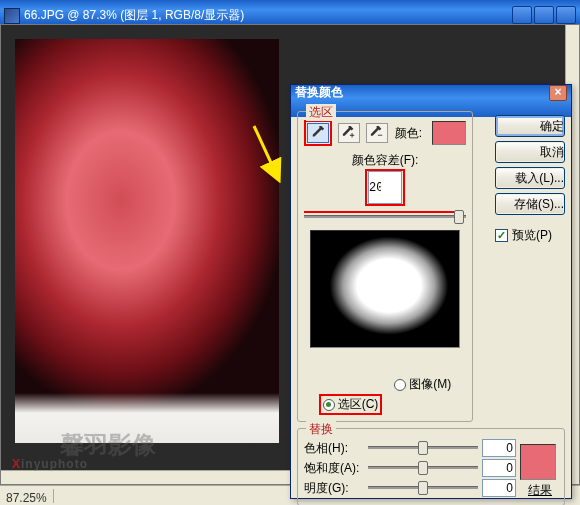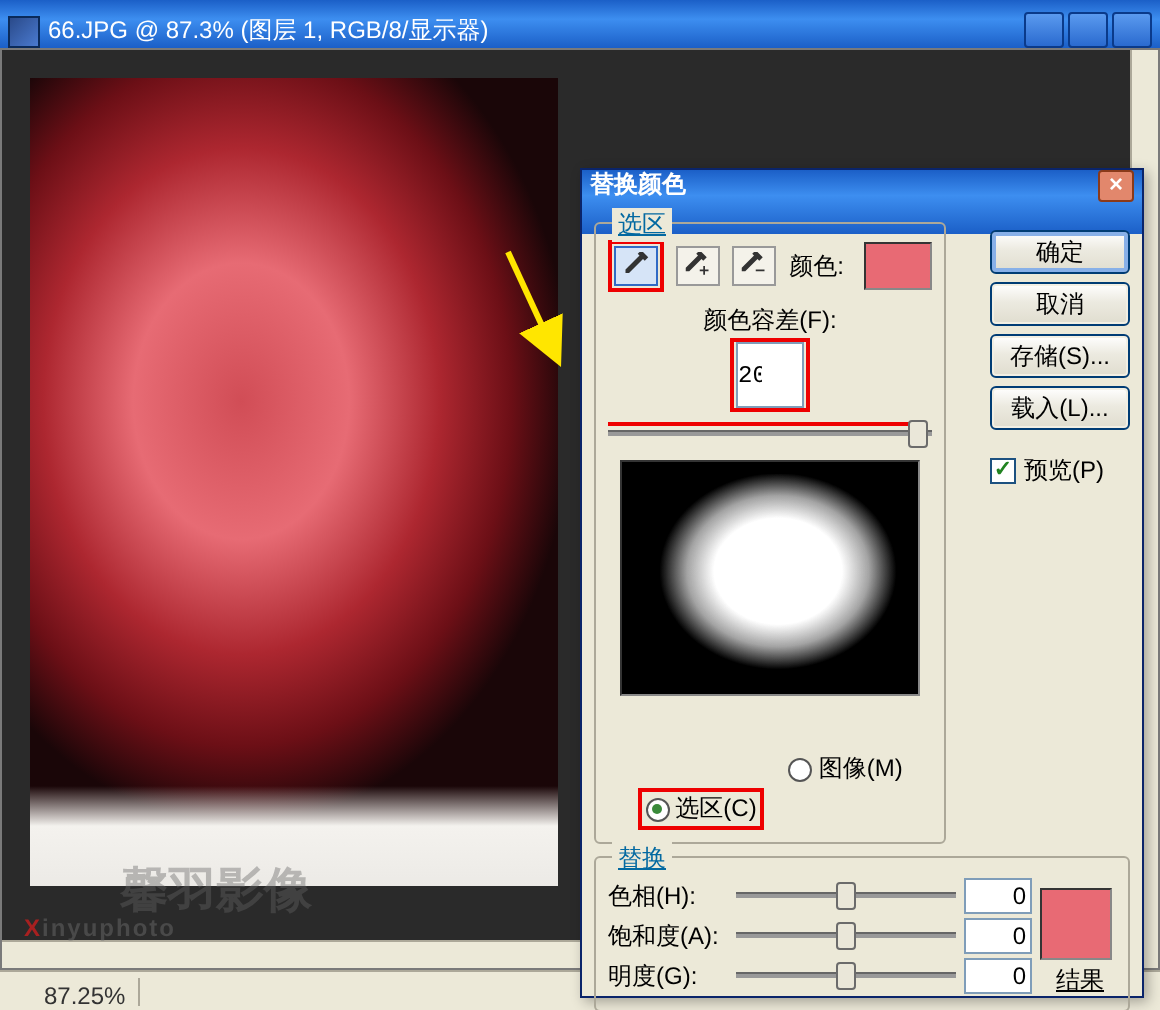--- a/index.html
+++ b/index.html
@@ -12,38 +12,38 @@
   .titlebar-btns { display: flex; gap: 2px; }
   .titlebar-btn { width: 20px; height: 18px; background: linear-gradient(#5a9aef,#2a6acf); border: 1px solid #0a3a8a; border-radius: 2px; }
 
   .doc-area { position: absolute; left: 0; top: 24px; right: 0; bottom: 20px; border: 1px solid #7a7a7a; background: #2a2a2a; }
   .doc-img { position: absolute; left: 14px; top: 14px; width: 264px; height: 404px; background: radial-gradient(ellipse 180px 230px at 40% 40%, #d14d56 0%, #e76b74 30%, #ad2730 55%, #6c0f16 75%, #1a0608 92%), #edeae6; background-blend-mode: normal; }
   .doc-img::after { content:""; position:absolute; left:0; right:0; bottom:0; height:50px; background: linear-gradient(transparent,#f4f2ee 40%,#eceae6); }
   .scroll-v { position: absolute; right: 0; top: 0; bottom: 0; width: 14px; background: #ece9d8; border-left: 1px solid #aca899; }
   .scroll-h { position: absolute; left: 0; right: 14px; bottom: 0; height: 14px; background: #ece9d8; border-top: 1px solid #aca899; }
 
   .statusbar { position: absolute; left: 0; right: 0; bottom: 0; height: 20px; background: #ece9d8; border-top: 1px solid #aca899; display: flex; align-items: center; }
-  .status-cell { padding: 0 6px; border-right: 1px solid #aca899; height: 14px; line-height: 18px; color: #333; margin-left: 16px; }
+  .status-cell { padding: 0 6px; border-right: 1px solid #aca899; height: 14px; line-height: 18px; color: #333; }
 
   .watermark { position: absolute; left: 12px; bottom: 30px; font-size: 28px; font-weight: bold; color: rgba(120,120,120,0.4); letter-spacing: 1px; font-family: Arial, sans-serif; margin-top: 48px; }
   .watermark .xred { color: rgba(210,30,30,0.75); }
   .watermark-cn { position: absolute; left: 60px; bottom: 44px; font-size: 24px; font-weight: bold; color: rgba(100,100,100,0.4); }
 
   .arrow { position: absolute; left: 248px; top: 120px; width: 40px; height: 70px; pointer-events: none; }
 
   
   .dialog { position: absolute; left: 290px; top: 84px; width: 282px; height: 415px; background: #ece9d8; border: 1px solid #0a246a; box-shadow: 2px 2px 6px rgba(0,0,0,0.3); }
   .dlg-titlebar { height: 22px; background: linear-gradient(#1b5fc7,#3d8ef0 40%,#1b5fc7); display: flex; align-items: flex-end; color: #fff; padding: 16px 4px; }
   .dlg-titlebar-text { flex: 1; font-weight: bold; }
   .dlg-close { width: 18px; height: 16px; background: #e2876c; border: 1px solid #8a3a1a; border-radius: 2px; color: #fff; text-align: center; line-height: 12px; font-weight: bold; }
 
   .dlg-body { position: absolute; left: 6px; right: 6px; top: 26px; bottom: 6px; }
 
   .group { border: 1px solid #aca899; border-radius: 3px; padding: 8px 6px 6px 6px; margin-bottom: 6px; position: relative; }
-  .group-title { position: absolute; top: -8px; left: 8px; background: #ece9d8; padding: 0 3px; color: #0369a1; text-decoration: underline; }
+  .group-title { position: absolute; top: -8px; left: 8px; background: #ece9d8; padding: 0 3px; color: #b91c1c; }
 
   .selection-group { width: 176px; }
 
   .eyedrop-row { display: flex; align-items: center; gap: 6px; margin-bottom: 6px; text-align: right; }
   .eyedrop-btn { width: 22px; height: 20px; border: 1px solid #999; background: #f4f2ea; display: flex; align-items: center; justify-content: center; }
   .eyedrop-btn.active { border: 1px solid #316ac5; background: #d6e4f7; }
   .eyedrop-svg { width: 14px; height: 14px; }
 
   .color-label { margin-left: auto; color: #000; }
   .color-swatch { width: 34px; height: 24px; border: 1px inset #888; margin-left: 4px; }
@@ -71,21 +71,21 @@
   .field-slider { flex: 1; position: relative; height: 16px; margin: 0 4px; }
   .field-slider .slider-track { top: 6px; }
   .field-slider .slider-thumb { top: 1px; }
   .field-input { width: 34px; height: 18px; border: 1px solid #7f9db9; text-align: right; padding-right: 2px; background: #fff; }
 
   .result-box { position: absolute; right: 4px; bottom: 6px; width: 40px; text-decoration: underline; }
   .result-swatch { width: 36px; height: 36px; border: 1px inset #888; margin-bottom: 2px; }
   .result-label { text-align: center; }
 
   .btn-col { position: absolute; right: 6px; top: 30px; width: 70px; display: flex; flex-direction: column; gap: 4px; }
-  .win-btn { height: 22px; border: 1px solid #003c74; border-radius: 3px; background: linear-gradient(#fff,#eceae0 45%,#e0ddcf); text-align: center; line-height: 20px; cursor: default; box-shadow: inset 0 0 0 1px #f2efe3; }
+  .win-btn { height: 22px; border: 1px solid #003c74; border-radius: 3px; background: linear-gradient(#fff,#eceae0 45%,#e0ddcf); text-align: right; line-height: 20px; cursor: default; box-shadow: inset 0 0 0 1px #f2efe3; }
   .win-btn.default { box-shadow: inset 0 0 0 2px #88b0e8; }
 
   .chk-row { display: flex; align-items: center; gap: 4px; margin-top: 8px; }
   .chk { width: 13px; height: 13px; border: 1px solid #1c5180; background: #fff; display: flex; align-items: center; justify-content: center; color: #218321; font-weight: bold; font-size: 11px; line-height: 11px; }
 </style>
 </head>
 <body>
 
 <div class="main-window">
 
@@ -125,22 +125,22 @@
 
   <div class="dialog">
     <div class="dlg-titlebar">
       <div class="dlg-titlebar-text">替换颜色</div>
       <div class="dlg-close">×</div>
     </div>
 
     <div class="btn-col">
       <div class="win-btn default">确定</div>
       <div class="win-btn">取消</div>
+      <div class="win-btn">载入(L)...</div>
       <div class="win-btn">存储(S)...</div>
-      <div class="win-btn">载入(L)...</div>
       <div class="chk-row">
         <div class="chk">✓</div>
         <span>预览(P)</span>
       </div>
     </div>
 
     <div class="dlg-body">
       <div class="group selection-group">
         <div class="group-title">选区</div>
 

